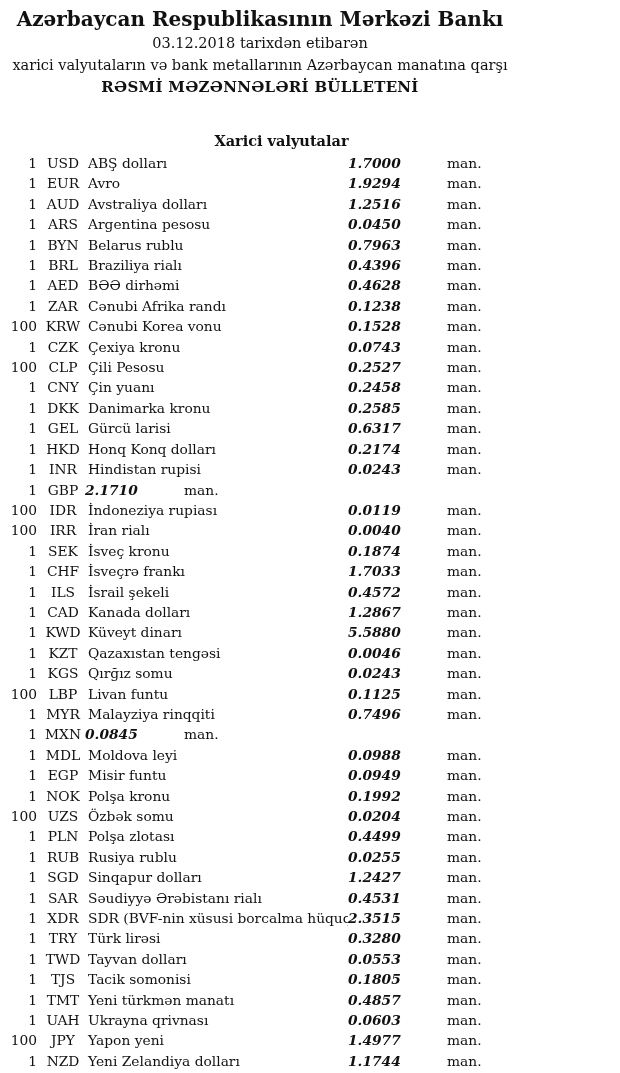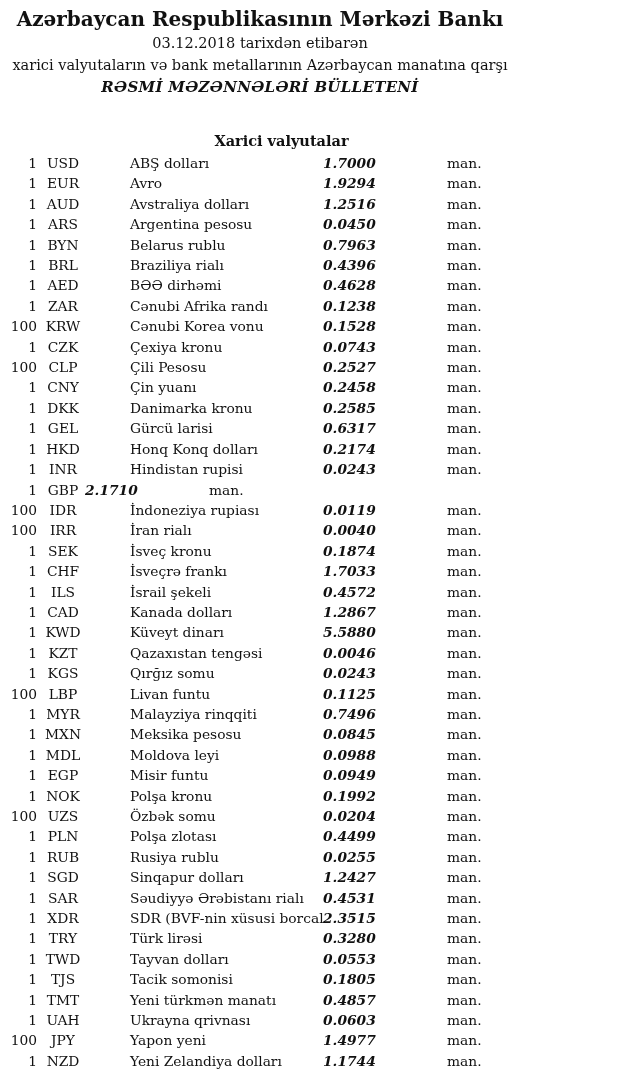--- a/index.html
+++ b/index.html
@@ -22,42 +22,41 @@
   .sub {
     font-size: 14.5px;
     line-height: 22px;
     font-weight: normal;
   }
   .bulletin {
     font-size: 15px;
     line-height: 23px;
     font-weight: bold;
     letter-spacing: 0.3px;
-    font-style: italic;
   }
   .section-title {
     font-size: 14.5px;
     font-weight: bold;
     text-align: center;
     margin-top: 32px;
     line-height: 20px;
     padding-left: 43px;
   }
   .rates { margin-top: 2px; }
   .row {
     display: flex;
     line-height: 20.4px;
     font-size: 13.8px;
     white-space: nowrap;
   }
   .c-qty  { flex: none; width: 37px; text-align: right; }
   .c-code { flex: none; width: 44px; margin-left: 4px; text-align: center; }
-  .c-name { flex: 1; padding-left: 3px; overflow: hidden; margin-left: 42px; }
+  .c-name { flex: 1; padding-left: 3px; overflow: hidden; }
   .c-rate { flex: none; width: 92px; text-align: left; font-weight: bold; font-style: italic; }
-  .c-unit { flex: none; width: 80px; padding-left: 7px; box-sizing: border-box; margin-left: 25px; }
+  .c-unit { flex: none; width: 80px; padding-left: 7px; box-sizing: border-box; }
 </style>
 </head>
 <body>
 
 <div class="page">
   <header>
     <div class="title">Azərbaycan Respublikasının Mərkəzi Bankı</div>
     <div class="sub">03.12.2018 tarixdən etibarən</div>
     <div class="sub">xarici valyutaların və bank metallarının Azərbaycan manatına qarşı</div>
     <div class="bulletin">RƏSMİ MƏZƏNNƏLƏRİ BÜLLETENİ</div>
@@ -285,21 +284,20 @@
     <span class="c-qty">1</span>
     <span class="c-code">MYR</span>
     <span class="c-name">Malayziya rinqqiti</span>
     <span class="c-rate">0.7496</span>
     <span class="c-unit">man.</span>
   </div>
 
   <div class="row">
     <span class="c-qty">1</span>
     <span class="c-code">MXN</span>
-    <span class="c-name">Meksika pesosu</span>
     <span class="c-rate">0.0845</span>
     <span class="c-unit">man.</span>
   </div>
 
   <div class="row">
     <span class="c-qty">1</span>
     <span class="c-code">MDL</span>
     <span class="c-name">Moldova leyi</span>
     <span class="c-rate">0.0988</span>
     <span class="c-unit">man.</span>

